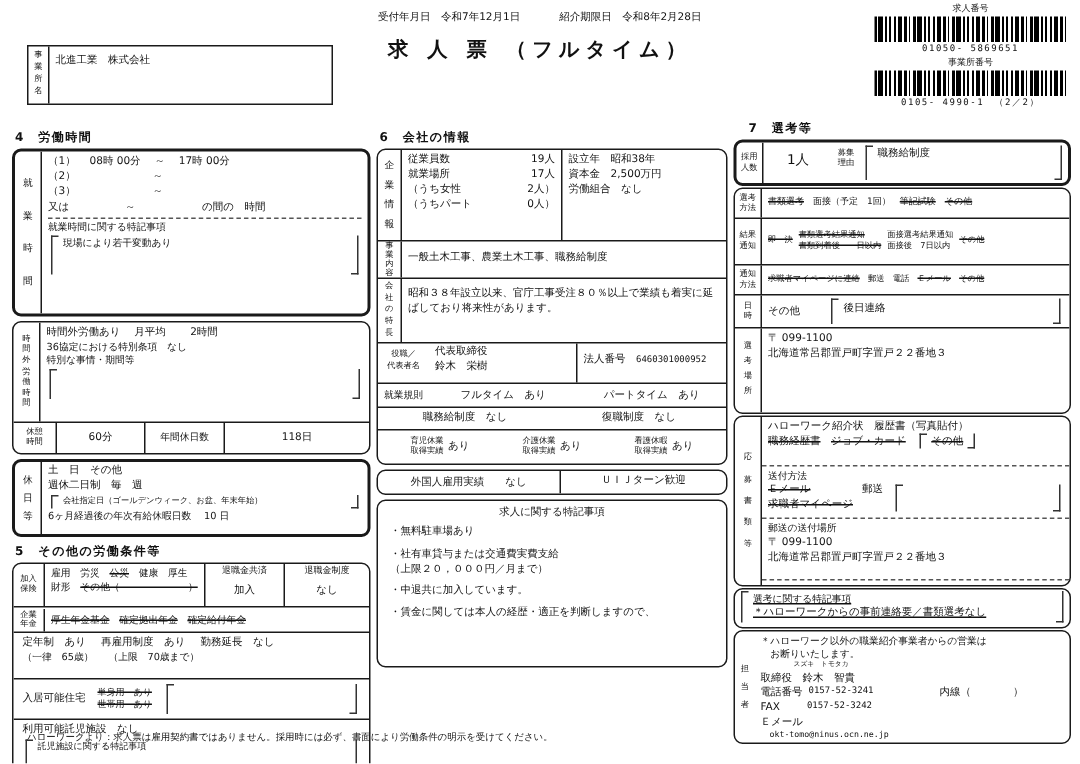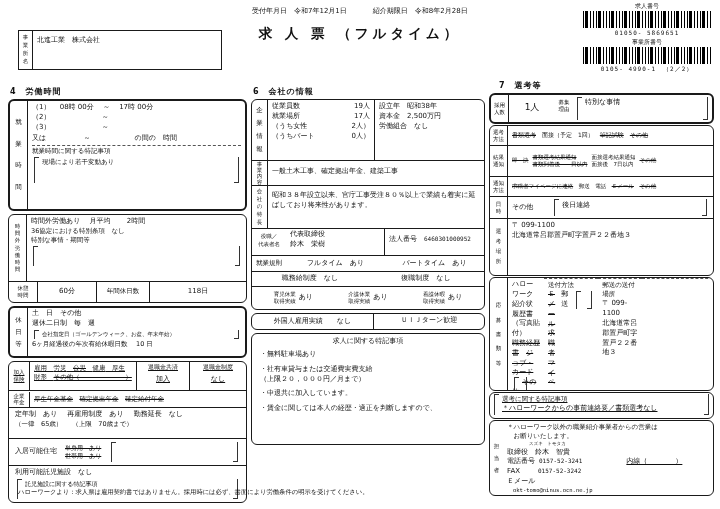--- a/index.html
+++ b/index.html
@@ -115,22 +115,23 @@
 等</div>
         <div class="cell" style="padding-top:1px;">
           <div>土　日　その他</div>
           <div>週休二日制　毎　週</div>
           <div class="brk sm55">会社指定日（ゴールデンウィーク、お盆、年末年始）</div>
           <div class="sm65">6ヶ月経過後の年次有給休暇日数　 10 日</div>
         </div>
       </div>
     </div>
 
+    <div class="sec-title" style="margin-top:4px;">5　その他の労働条件等</div>
     <div class="box">
-      <div class="hrow" style="height:28px;text-decoration:underline;">
+      <div class="hrow" style="height:28px;">
         <div class="vlab pre sm55" style="flex:0 0 20px;line-height:1.4;">加入
 保険</div>
         <div class="cell sm65">
           <div>
             <span>雇用</span>　<span>労災</span>　<span class="st">公災</span>　<span>健康</span>　<span>厚生</span>
           </div>
           <div>
             <span>財形</span>　<span class="st">その他（　　　　　　　）</span>
           </div>
         </div>
@@ -207,21 +208,21 @@
           <div><span>設立年</span>　<span>昭和38年</span></div>
           <div><span>資本金</span>　<span>2,500万円</span></div>
           <div><span>労働組合</span>　<span>なし</span></div>
         </div>
       </div>
       <div class="hrow bt" style="height:24px;">
         <div class="vlab pre sm55" style="flex:0 0 15px;line-height:1.1;">事
 業
 内
 容</div>
-        <div class="cell" style="padding-top:6px;">一般土木工事、確定拠出年金、建築工事</div>
+        <div class="cell" style="padding-top:6px;">一般土木工事、農業土木工事、職務給制度</div>
       </div>
       <div class="hrow bt" style="height:42px;">
         <div class="vlab pre sm55" style="flex:0 0 15px;line-height:1.4;">会
 社
 の
 特
 長</div>
         <div class="cell" style="padding-top:5px;">昭和３８年設立以来、官庁工事受注８０％以上で業績も着実に延ばしており将来性があります。</div>
       </div>
       <div class="hrow bt" style="height:26px;">
@@ -283,21 +284,21 @@
 
   <div class="abs" style="left:489px;top:80px;width:225px;">
     <div class="sec-title" style="margin-left:10px;">7　選考等</div>
 
     <div class="box thick hrow" style="height:27px;margin-bottom:1px;">
       <div class="vlab pre sm55" style="line-height:1.3;">採用
 人数</div>
       <div class="center" style="flex:0 0 46px;font-size:9px;padding-top:6px;">1人</div>
       <div class="center pre sm55" style="flex:0 0 18px;padding-top:4px;line-height:1.3;">募集
 理由</div>
-      <div class="brk" style="flex:1;margin:2px 4px;">特別な事情</div>
+      <div class="brk" style="flex:1;margin:2px 4px;">職務給制度</div>
     </div>
 
     <div class="box" style="margin-bottom:1px;">
       <div class="hrow" style="height:19px;align-items:center;">
         <div class="vlab pre sm55" style="line-height:1.3;align-self:stretch;">選考
 方法</div>
         <div class="cell sm6">
           <span class="st">書類選考</span>　<span>面接（予定　1回）</span>　<span class="st">筆記試験</span>　<span class="st">その他</span>
         </div>
       </div>
@@ -343,21 +344,21 @@
         </div>
       </div>
     </div>
 
     <div class="box hrow" style="height:112px;margin-bottom:1px;">
       <div class="vlab pre sm55" style="line-height:2.6;">応
 募
 書
 類
 等</div>
-      <div style="flex:1;display:flex;">
+      <div style="flex:1;display:flex;flex-direction:column;">
         <div class="cell" style="flex:0 0 28px;">
           <div><span>ハローワーク紹介状</span>　<span>履歴書（写真貼付）</span></div>
           <div><span class="st">職務経歴書</span>　<span class="st">ジョブ・カード</span>　<span class="brk st">その他</span></div>
         </div>
         <div class="cell dbt" style="flex:0 0 30px;">
           <div class="sm65">送付方法</div>
           <div class="hrow" style="gap:6px;">
             <span>
                 <span class="st" style="display:block;">Ｅメール</span>
                 <span class="st" style="display:block;">求職者マイページ</span>
@@ -389,21 +390,21 @@
 当
 者</div>
       <div class="cell">
         <div class="sm65">＊ハローワーク以外の職業紹介事業者からの営業は</div>
         <div class="sm65">　お断りいたします。</div>
         <div style="font-size:4.5px;margin-left:22px;">スズキ　トモタカ</div>
         <div>取締役　鈴木　智貴</div>
         <div class="hrow" style="gap:4px;">
           <span>電話番号</span>
           <span class="mono sm6">0157-52-3241</span>
-          <span style="margin-left:40px;text-decoration:underline;">内線（　　　　）</span>
+          <span style="margin-left:40px;">内線（　　　　）</span>
         </div>
         <div class="hrow" style="gap:4px;">
           <span>FAX</span>
           <span class="mono sm6" style="margin-left:14px;">0157-52-3242</span>
         </div>
         <div>Ｅメール</div>
         <div class="mono" style="font-size:5.5px;margin-left:6px;">okt-tomo@ninus.ocn.ne.jp</div>
       </div>
     </div>
   </div>

